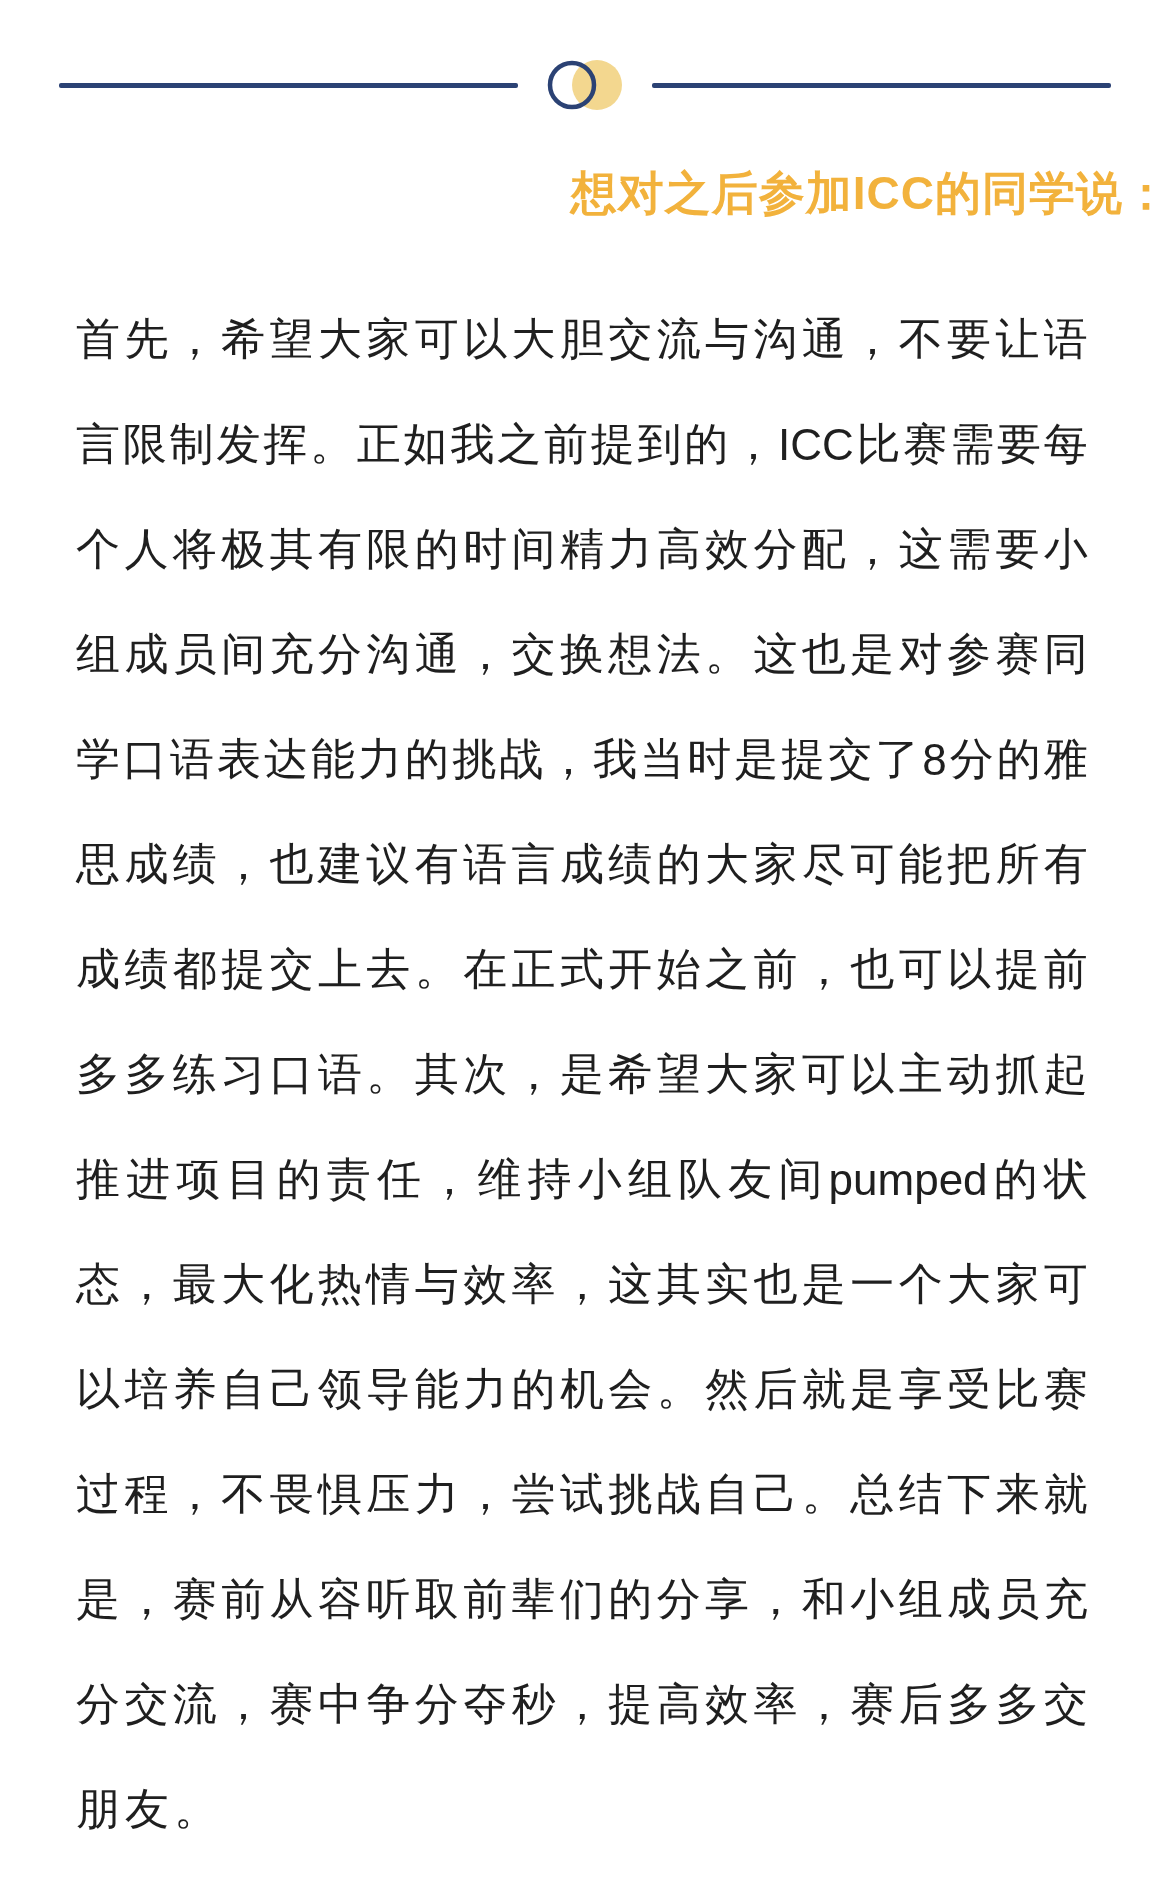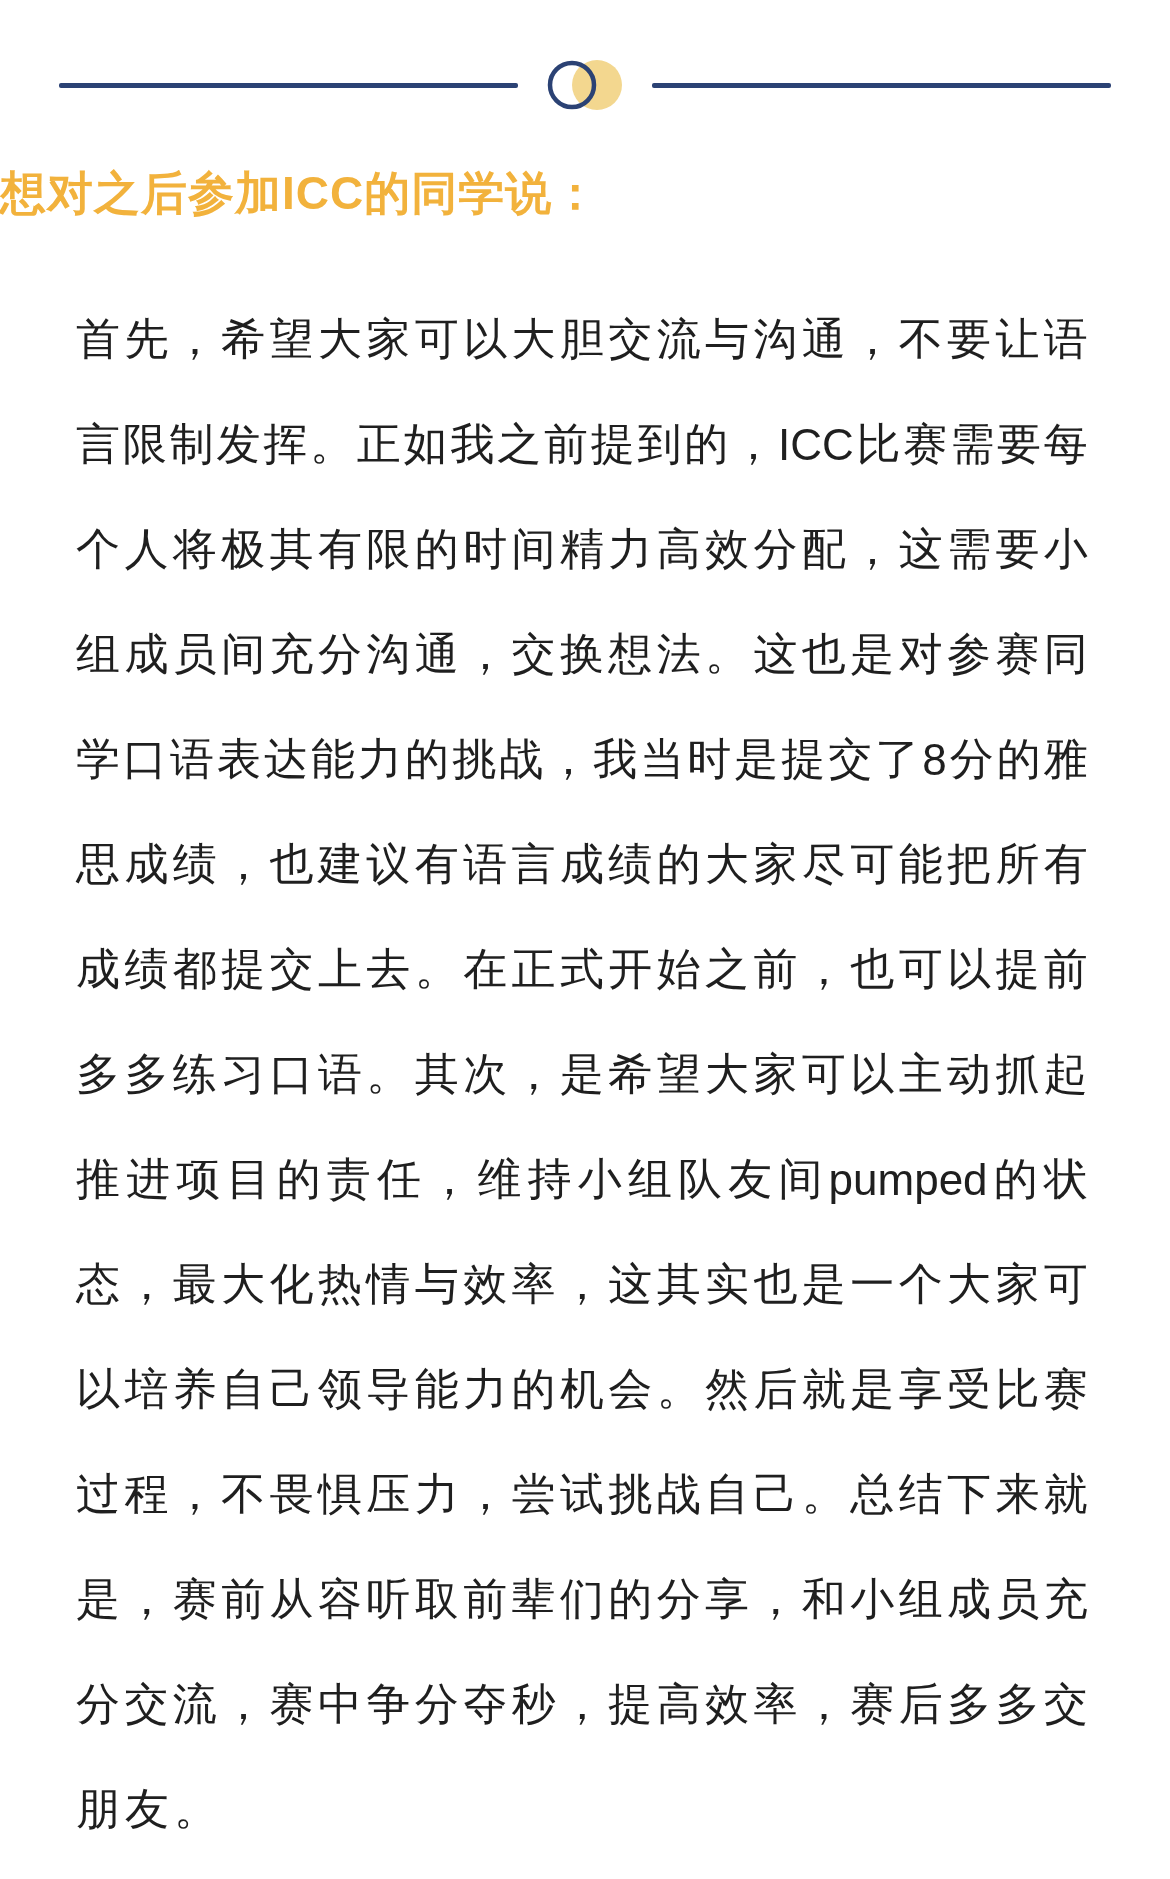--- a/index.html
+++ b/index.html
@@ -37,21 +37,21 @@
     top: 55px;
     width: 100px;
     height: 60px;
   }
   
   .heading {
     position: absolute;
     top: 163px;
     left: 0;
     right: 0;
-    text-align: left;
+    text-align: right;
     font-size: 46px;
     font-weight: 700;
     letter-spacing: 1px;
     color: var(--accent-gold);
   }
   
   .article {
     position: absolute;
     left: 76px;
     top: 287px;

